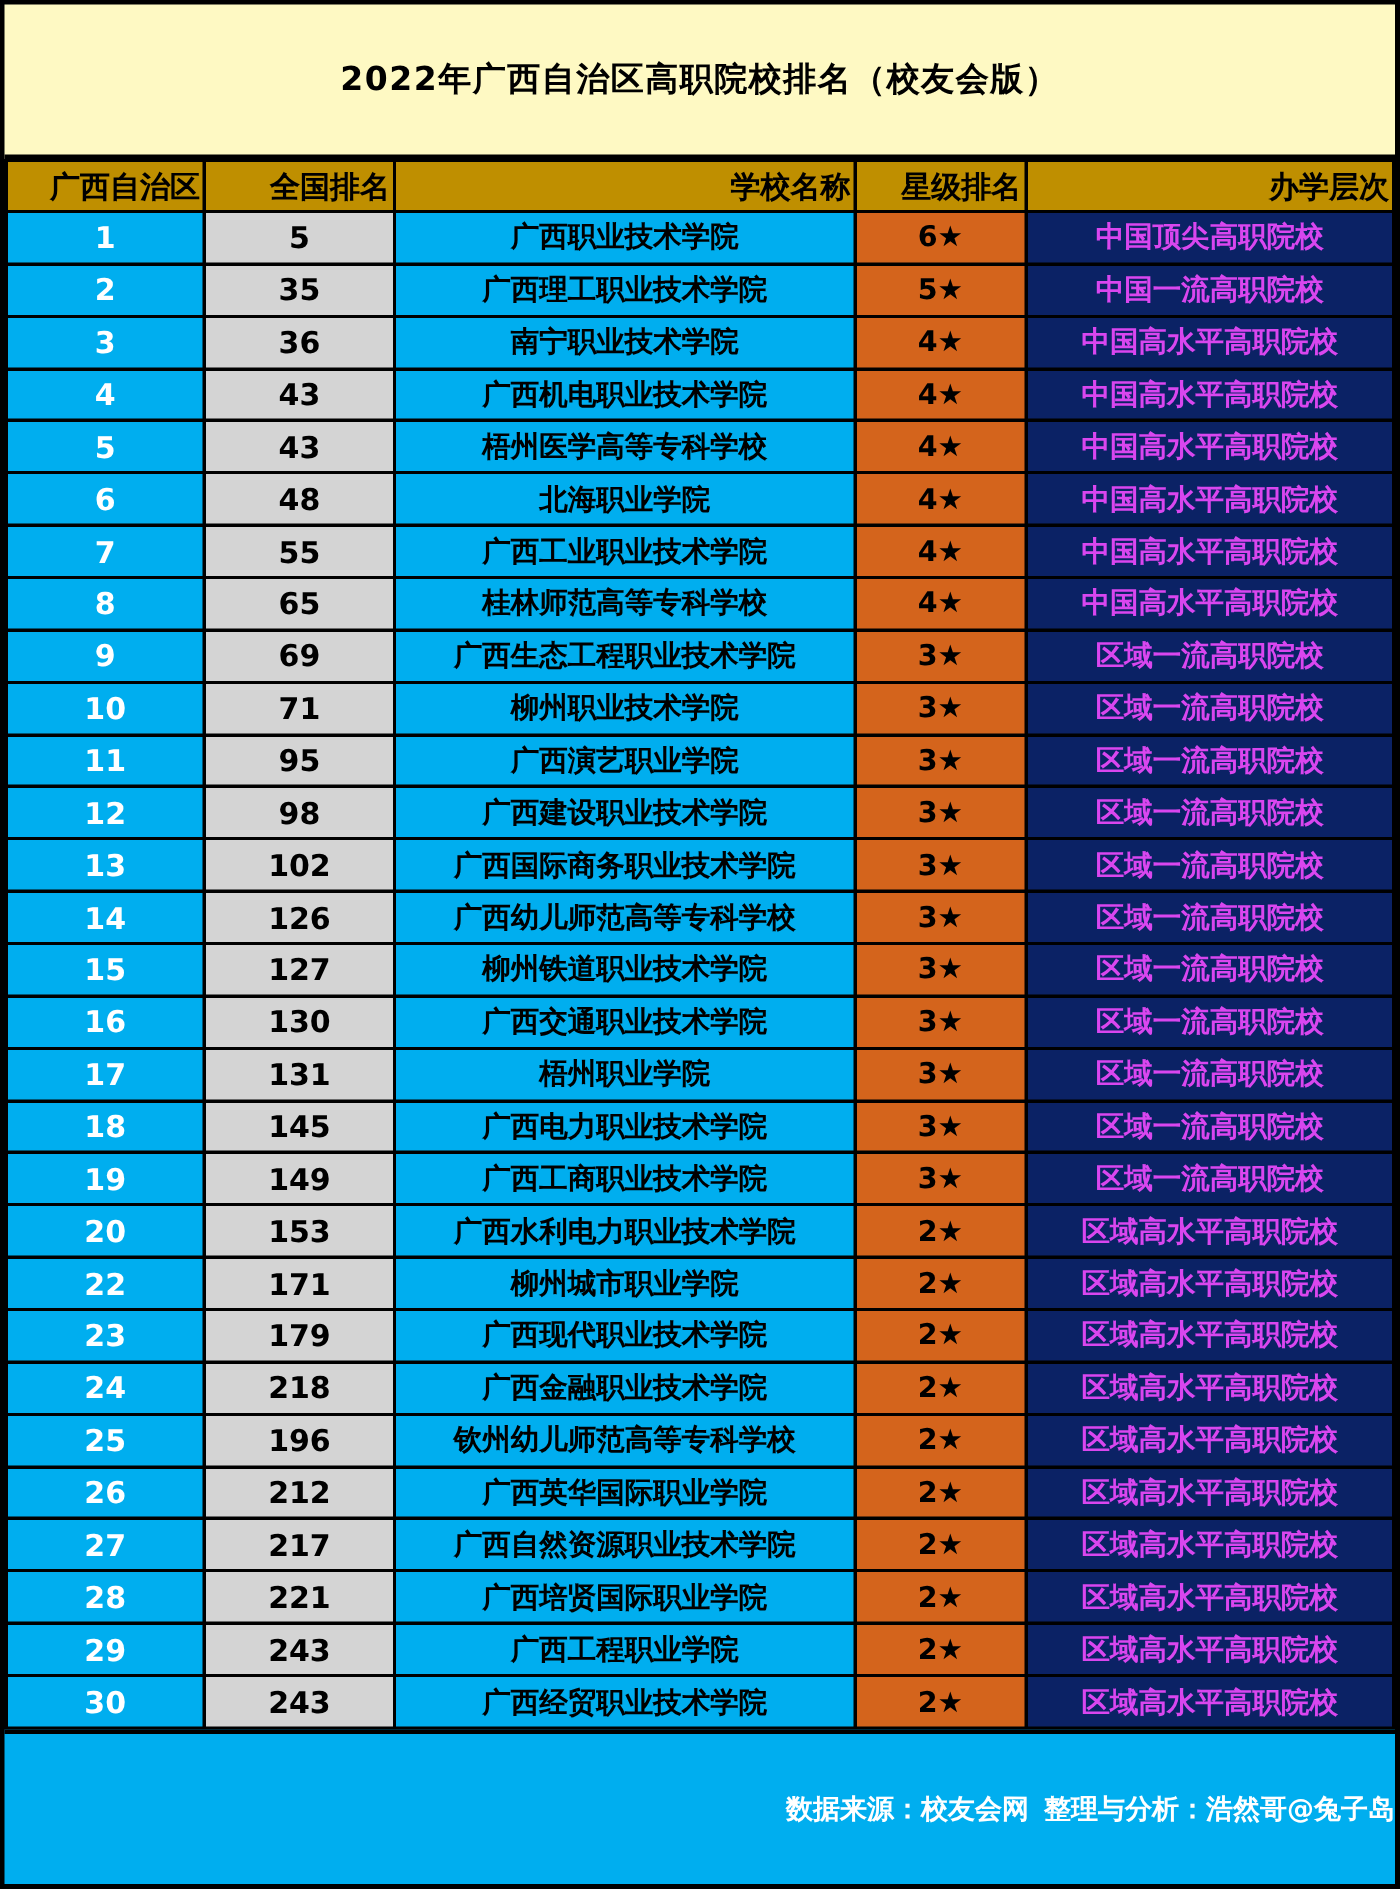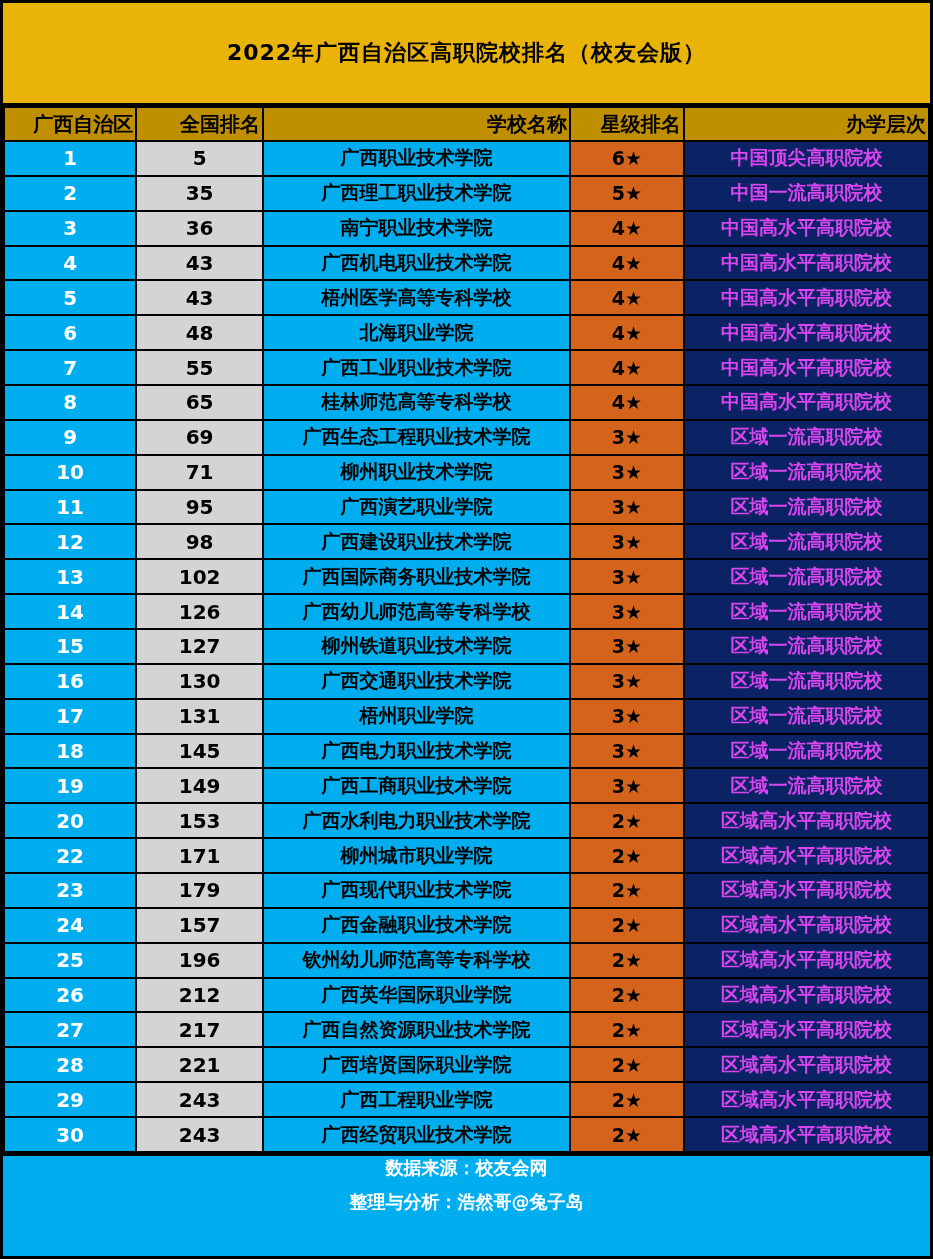--- a/index.html
+++ b/index.html
@@ -10,21 +10,21 @@
   }
   .frame {
     width: 933px; height: 1259px;
     box-sizing: border-box;
     background: #000;
     padding: 3px;
     display: flex; flex-direction: column;
   }
   .title-band {
     height: 100px; flex: 0 0 100px;
-    background: #eab308;
+    background: #fef9c3;
     display: flex; align-items: center; justify-content: center;
     border-bottom: 3px solid #000;
   }
   .title-band h1 {
     margin: 0;
     font-size: 22px; font-weight: bold; color: #000;
     letter-spacing: 1px;
   }
   table.rank-table {
     flex: 1 1 auto;
@@ -48,21 +48,21 @@
     text-align: right;
   }
   td.col-0 { background: #00AEEF; color: #fff; font-size: 20px; font-weight: bold; }
   td.col-1 { background: #D4D4D4; color: #000; font-size: 20px; font-weight: bold; }
   td.col-2 { background: #00AEEF; color: #000; font-size: 19px; font-weight: bold; }
   td.col-3 { background: #D4641C; color: #000; font-size: 19px; font-weight: bold; }
   td.col-4 { background: #0B2265; color: #d946ef; font-size: 19px; font-weight: bold; }
   .footer-band {
     height: 100px; flex: 0 0 100px;
     background: #00AEEF;
-    display: flex; flex-direction: column; align-items: center; justify-content: flex-start;
+    display: flex; flex-direction: row; align-items: center; justify-content: flex-end;
     border-top: 3px solid #000;
     gap: 10px;
   }
   .footer-band div {
     color: #fff; font-size: 18px; font-weight: bold;
   }
 </style>
 </head>
 <body>
 
@@ -239,21 +239,21 @@
         </tr>
         <tr>
           <td class="col-0">23</td>
           <td class="col-1">179</td>
           <td class="col-2">广西现代职业技术学院</td>
           <td class="col-3">2★</td>
           <td class="col-4">区域高水平高职院校</td>
         </tr>
         <tr>
           <td class="col-0">24</td>
-          <td class="col-1">157</td>
+          <td class="col-1">218</td>
           <td class="col-2">广西金融职业技术学院</td>
           <td class="col-3">2★</td>
           <td class="col-4">区域高水平高职院校</td>
         </tr>
         <tr>
           <td class="col-0">25</td>
           <td class="col-1">196</td>
           <td class="col-2">钦州幼儿师范高等专科学校</td>
           <td class="col-3">2★</td>
           <td class="col-4">区域高水平高职院校</td>

